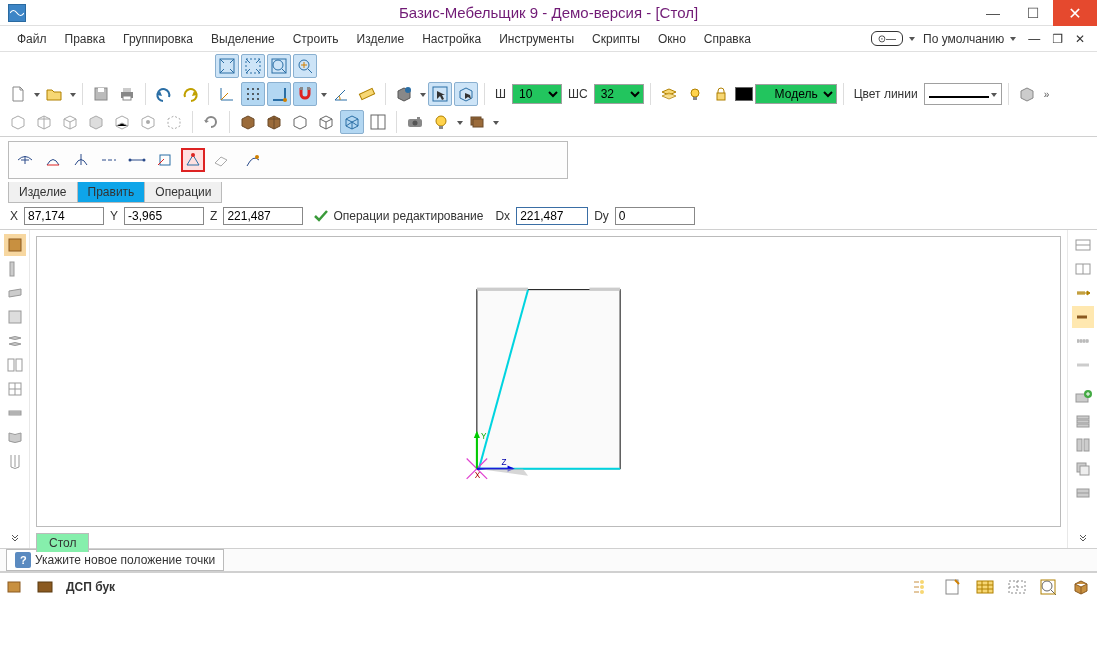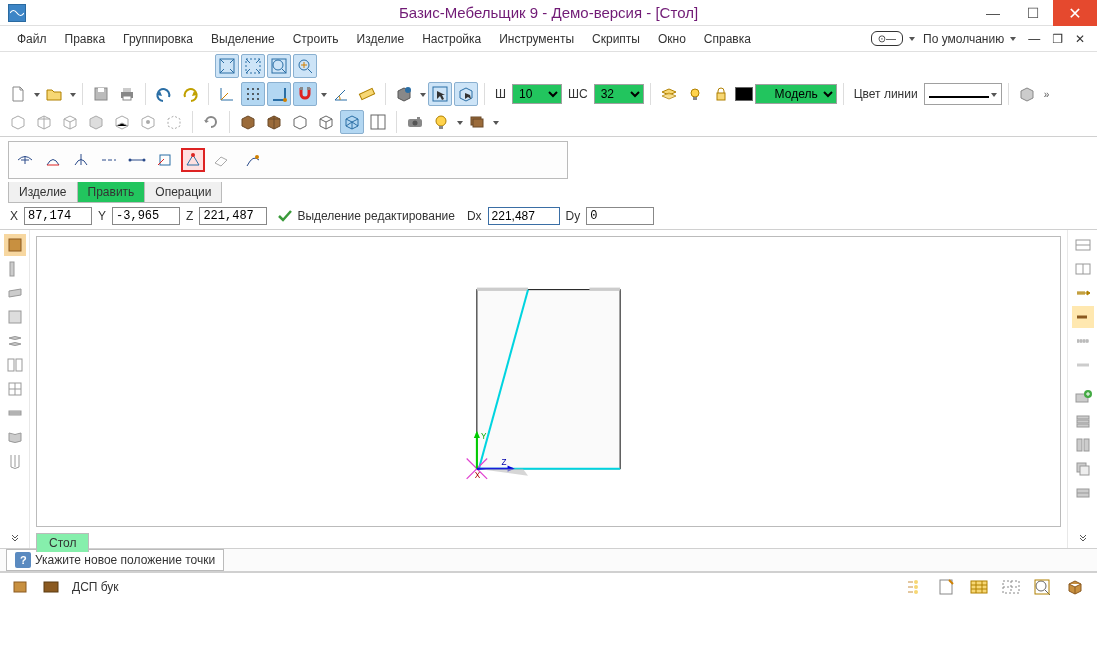--- a/index.html
+++ b/index.html
@@ -23,38 +23,38 @@
   .tb-btn.hl { border: 1px solid #8ab0d0; background: #cde4f7; }
   .tb-btn.pressed { border: 1px solid #8ab0d0; background: #b3d7f2; }
   .dropdown-arrow::after { content: ""; display:inline-block; width:0;height:0;border-left:3px solid transparent;border-right:3px solid transparent;border-top:4px solid #555; margin-left:2px; vertical-align: middle;}
   .tb-select { height: 20px; border: 1px solid #a0a0a0; background: #22c55e; padding: 0 2px; font-size: 12px;}
   .tb-label { padding: 0 4px; }
   .ops-frame { border: 1px solid #bbb; background:#fdfdfd; margin:4px 8px 0 8px; width: 560px; height:38px; display:flex; align-items:center; padding-left:4px; gap:4px;}
   .ops-btn { width:24px; height:24px; display:flex; align-items:center; justify-content:center; border:1px solid transparent;}
   .ops-btn.sel { border:2px solid #d22; background:#ffe0e0;}
   .tabs-row { display:flex; align-items:flex-end; padding:0 8px; height:24px;}
   .tab { border:1px solid #bbb; border-top:none; padding:3px 10px; margin-right:-1px; background:#f0f0f0;}
-  .tab.active { background:#22c55e; }
+  .tab.active { background:#0ea5e9; }
   .coord-bar { display:flex; align-items:center; padding:4px 8px; gap:4px; border-bottom:1px solid #d0d0d0;}
   .coord-bar input { width:60px; height:18px; border:1px solid #888; padding:0 3px; background:#fff; font-size:12px;}
-  .coord-bar input.wide { width:68px;font-family:Liberation Mono, monospace;}
+  .coord-bar input.wide { width:80px;}
   .coord-bar input.dx { border:1px solid #3a6ea5; width:72px;}
   .coord-bar .lbl { padding:0 2px;}
   .finish-edit { display:flex; align-items:center; gap:4px; padding:0 6px;}
   .workspace { display:flex; height: 318px; }
   .side-toolbar { width: 30px; background:#fff; border-right:1px solid #e8e8e8; display:flex; flex-direction:column; align-items:center; gap:2px; padding-top:4px;}
   .side-toolbar.right { border-left:1px solid #e8e8e8; border-right:none;}
   .side-btn { width:22px; height:22px; display:flex; align-items:center; justify-content:center;}
   .canvas-wrap { flex:1; display:flex; flex-direction:column; position:relative;}
   .canvas { flex:1; margin:6px; border:1px solid #bbb; background:#fff; position:relative;}
   .btm-tab-row { height:22px; display:flex; align-items:center; padding-left:6px;}
   .btm-tab { border:1px solid #bbb; border-bottom:none; padding:2px 12px; background:#86efac;}
   .hint-bar { height:24px; display:flex; align-items:center; padding:0 6px; border-top:1px solid #d0d0d0; border-bottom:1px solid #d0d0d0; background:#fbfbfb;}
   .hint-tab { border:1px solid #bbb; padding:2px 8px; display:flex; align-items:center; gap:4px; background:#fff;}
-  .status-bar { height:28px; display:flex; align-items:center; padding:0 12px; gap:12px; border-top:1px solid #d0d0d0;}
+  .status-bar { height:28px; display:flex; align-items:center; padding:0 6px; gap:12px; border-top:1px solid #d0d0d0;font-weight:bold;}
   .status-bar .spacer { flex:1;}
   .ico { width:18px; height:18px; }
   .black-swatch { width:18px;height:14px; background:#000; border:1px solid #666;}
   .line-swatch { width:60px; height:12px; border-bottom:2px solid #000; display:inline-block; margin-bottom:4px;}
   .chevrons { font-size: 10px; letter-spacing:-2px; color:#555; padding:0 3px;}
 </style>
 </head>
 <body>
 
 <div class="titlebar">
@@ -446,21 +446,21 @@
   <span class="lbl">X</span>
   <input class="wide" value="87,174" style="">
   <span class="lbl">Y</span>
   <input class="wide" value="-3,965" style="">
   <span class="lbl">Z</span>
   <input class="wide" value="221,487" style="">
   <div class="finish-edit">
     <svg width="16" height="16" viewBox="0 0 16 16">
         <path d="M2 8 L6 12 L14 3" stroke="#3a9a3a" stroke-width="2.5" fill="none"></path>
       </svg>
-    <span>Выделение редактирование</span>
+    <span>Операции редактирование</span>
   </div>
   <span class="lbl">Dx</span>
   <input class="dx" value="221,487" style="">
   <span class="lbl">Dy</span>
   <input class="wide" value="0" style="">
 </div>
 
 <div class="workspace">
   <div class="side-toolbar">
     <div class="side-btn" style="background:#f7d7a0;">

